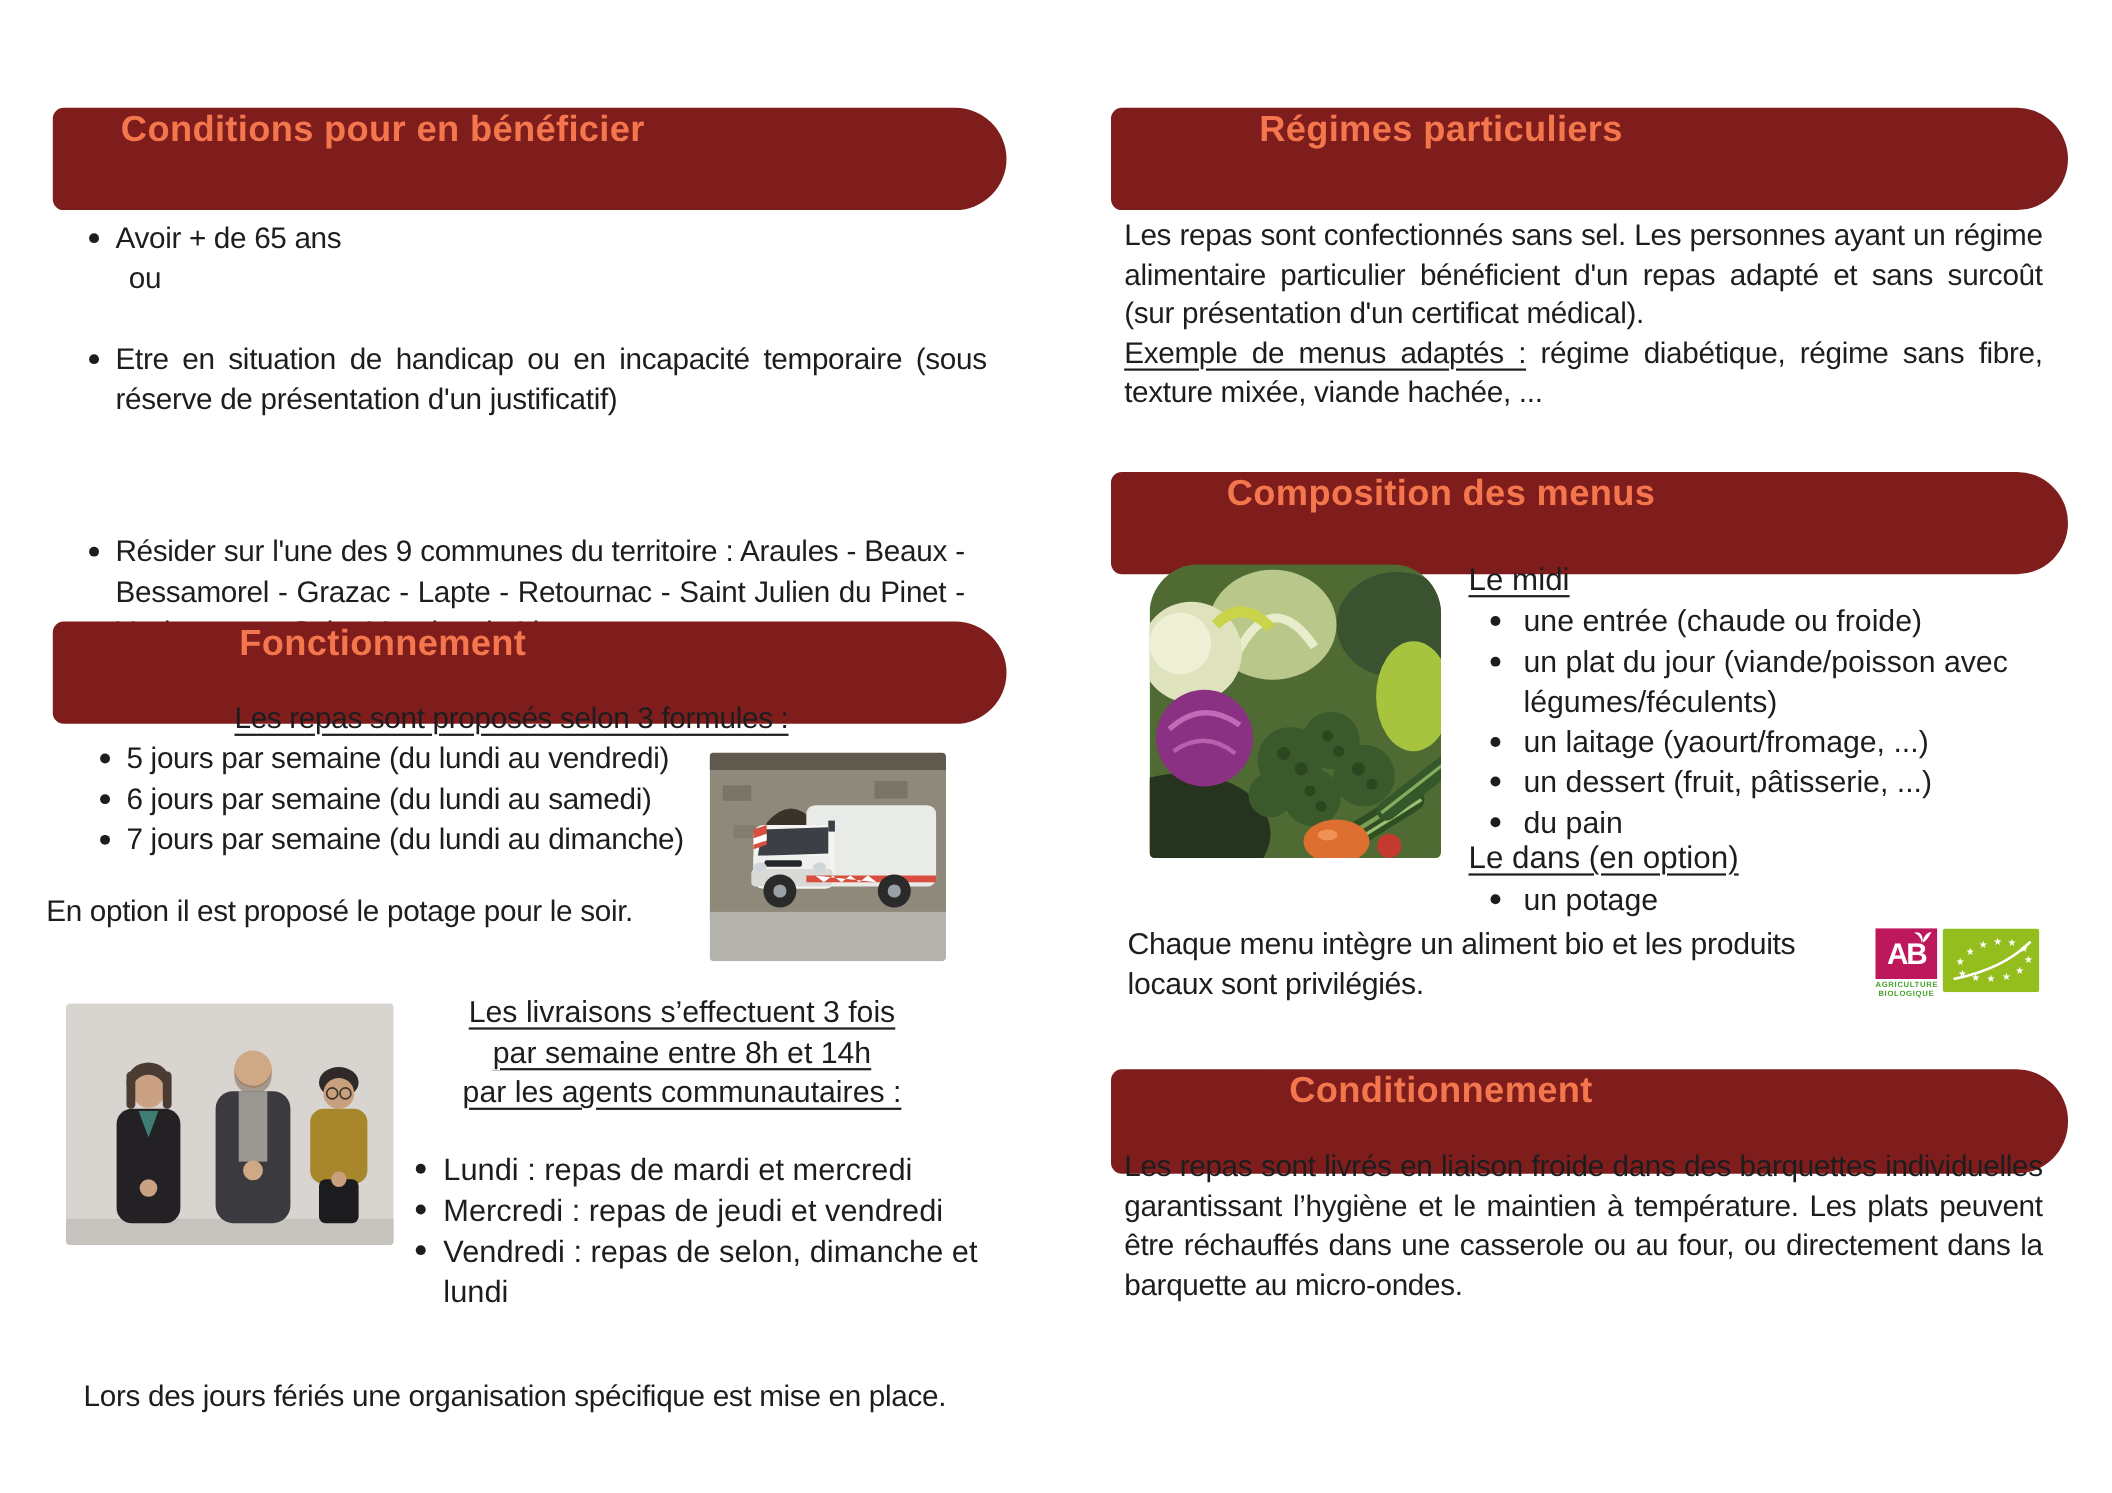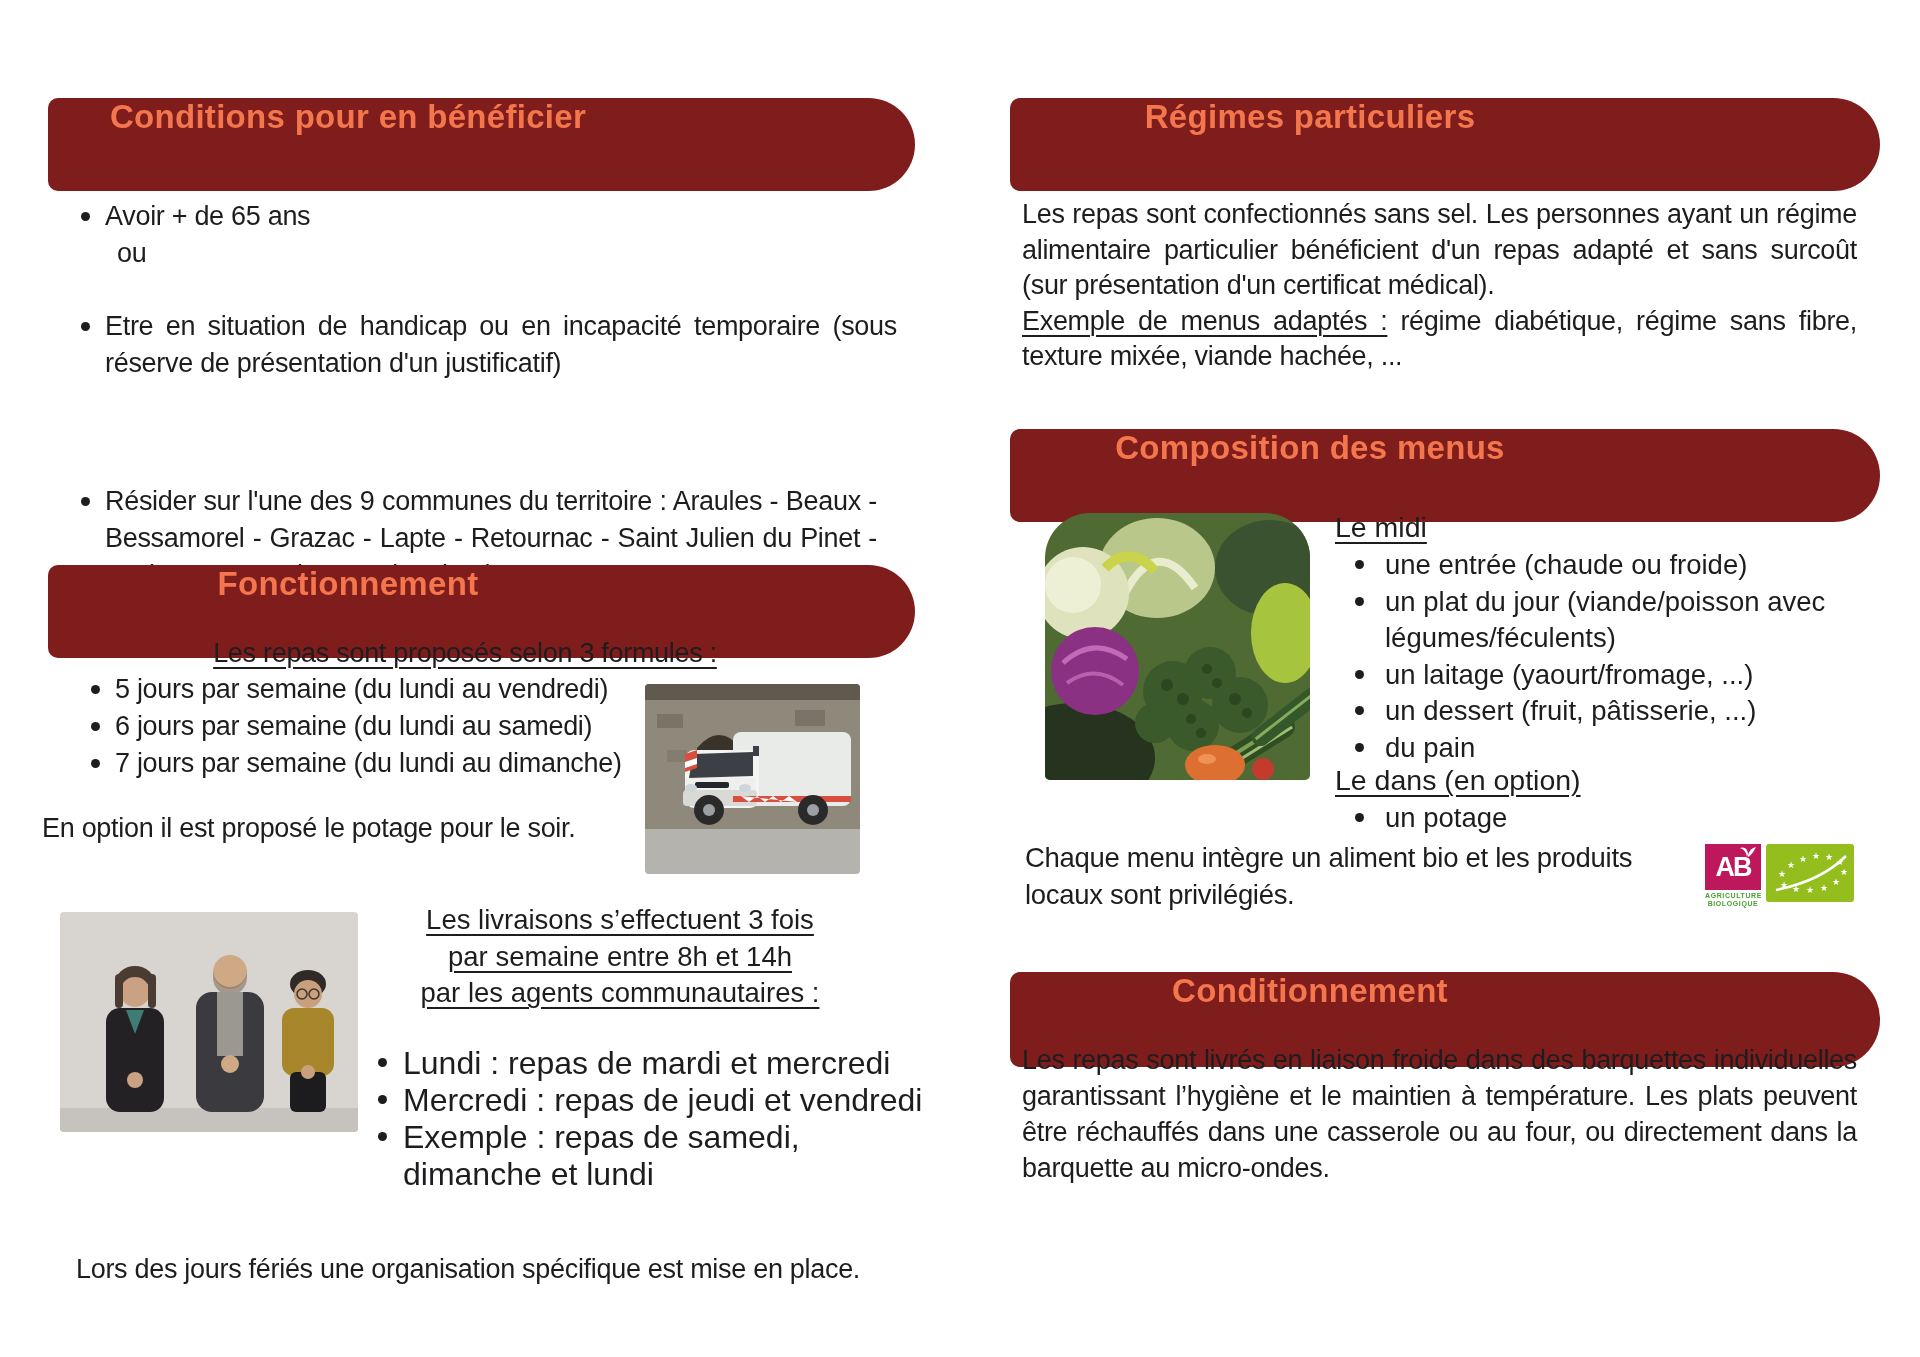--- a/index.html
+++ b/index.html
@@ -42,21 +42,21 @@
 
   .formules-heading { left:65px; top:635px; width:800px; text-align:center; }
   .formules-list { position:absolute; left:88px; top:671px; }
   .formules-list .bullet-item { width:620px; }
   .option-note { left:42px; top:810px; }
 
   .livraisons-heading {
     position:absolute; left:370px; top:902px; width:500px; text-align:center;
     font-size:27.5px; line-height:36.5px;
   }
-  .days-list { position:absolute; left:375px; top:1045px; font-size:32px; line-height:37px; }
+  .days-list { position:absolute; left:375px; top:1045px; font-size:28px; line-height:37px; }
   .days-list .bullet-item { width:530px; padding-left:28px; }
   .days-list .bullet-item::before { top:13px; }
   .holiday-note { left:76px; top:1251px; }
 
   
   .regimes-para { left:1022px; top:165px; width:835px; line-height:35.5px;margin-top:32px; }
   .regimes-para p { margin:0; }
 
   .midi-label { position:absolute; left:1335px; top:512px; font-size:28.5px; line-height:31px; }
   .soir-label { position:absolute; left:1335px; top:765px; font-size:28.5px; line-height:31px; }
@@ -189,21 +189,21 @@
 
   <div class="livraisons-heading">
     <div><span class="u">Les livraisons s’effectuent 3 fois</span></div>
     <div><span class="u">par semaine entre 8h et 14h </span></div>
     <div><span class="u">par les agents communautaires :</span></div>
   </div>
 
   <div class="days-list">
     <div class="bullet-item">Lundi : repas de mardi et mercredi</div>
     <div class="bullet-item">Mercredi : repas de jeudi et vendredi</div>
-    <div class="bullet-item">Exemple : repas de samedi, dimanche et lundi</div>
+    <div class="bullet-item">Vendredi : repas de selon, dimanche et lundi</div>
   </div>
 
   <div class="body-text holiday-note">Lors des jours fériés une organisation spécifique est mise en place.</div>
 
   <div class="banner banner-right" style="top:58px">
     <div class="banner-title">Régimes particuliers</div>
   </div>
 
   <div class="body-text justify regimes-para">
     <p>Les repas sont confectionnés sans sel. Les personnes ayant un régime alimentaire particulier bénéficient d'un repas adapté et sans surcoût (sur présentation d'un certificat médical).</p>

